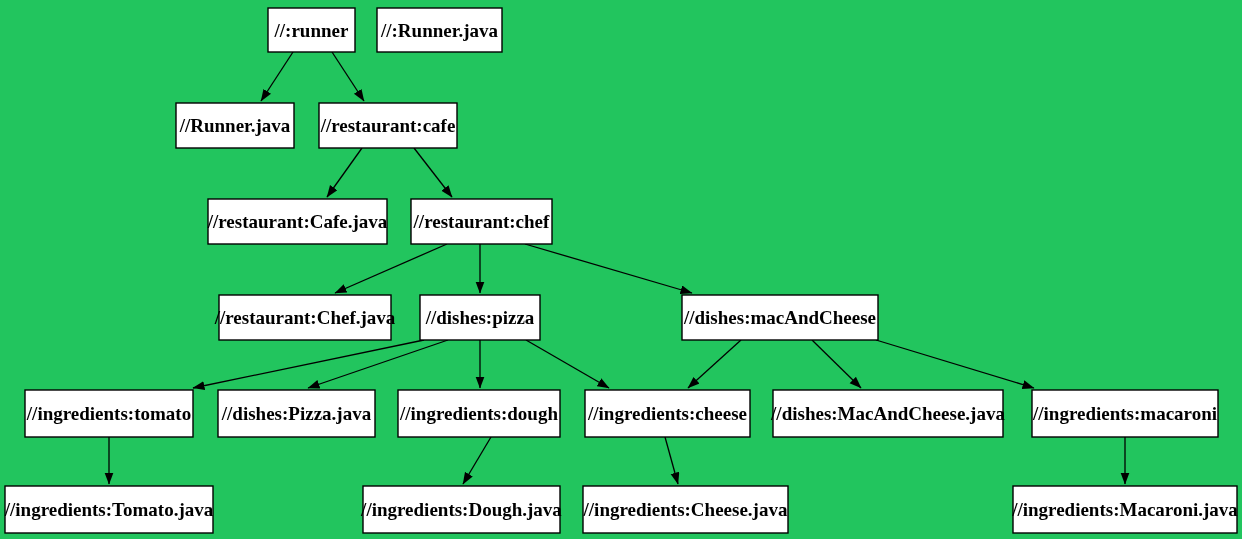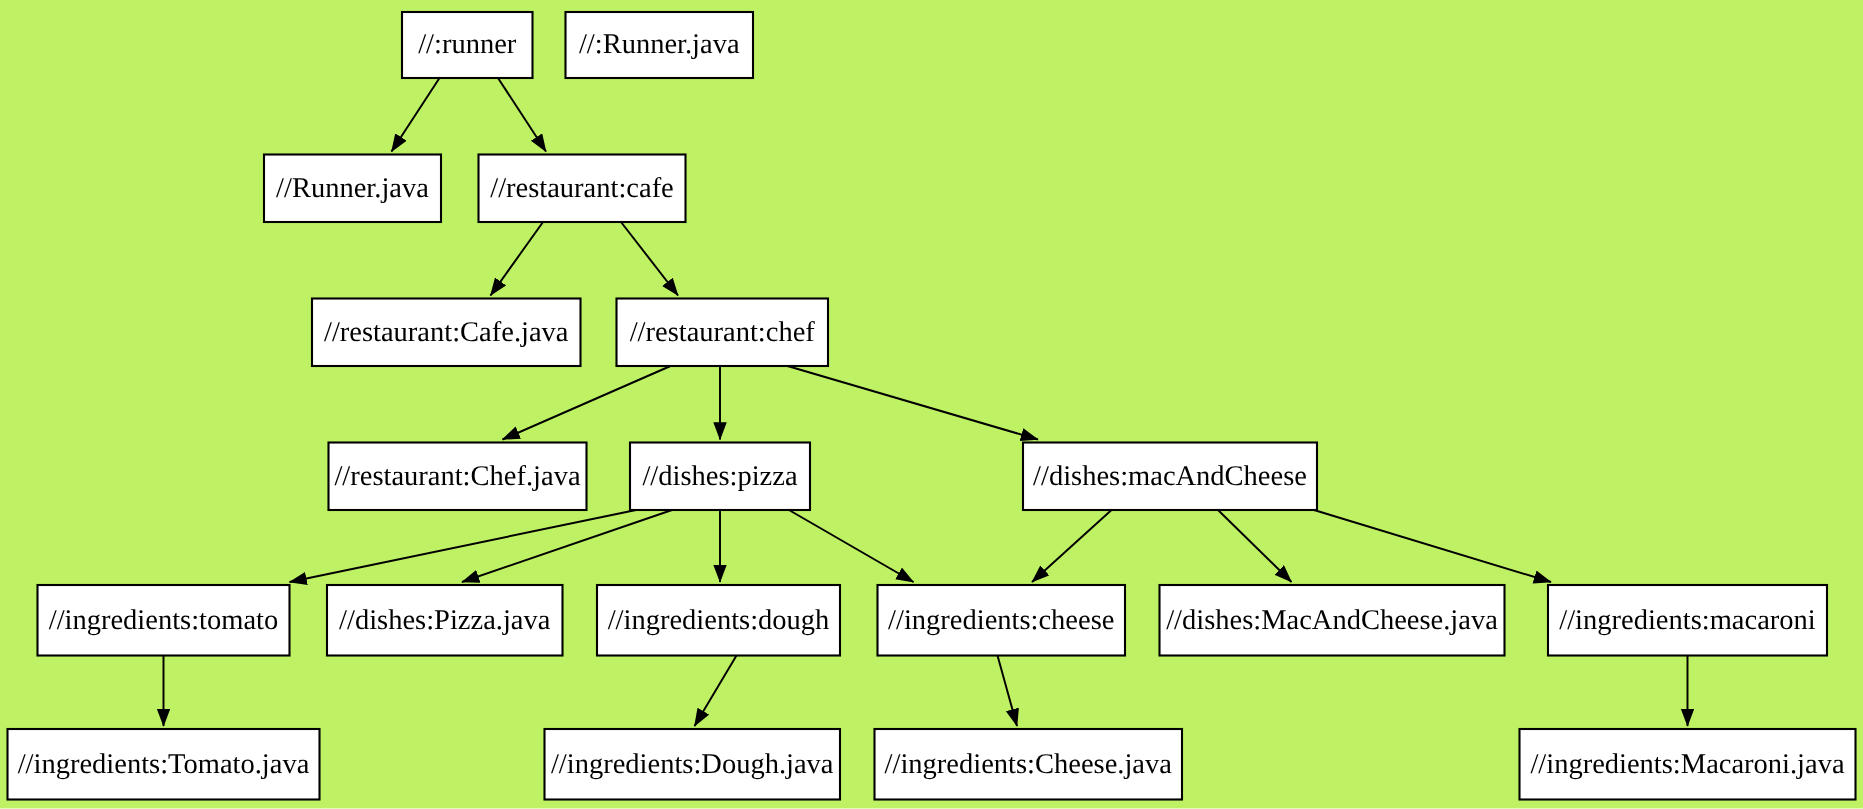--- a/index.html
+++ b/index.html
@@ -8,21 +8,22 @@
     background: #ffffff;
     width: 1242px;
     height: 539px;
     overflow: hidden;
     font-family: "Liberation Serif", serif;
   }
   .graph-wrap {
     position: relative;
     width: 1242px;
     height: 539px;
-    background: #bef264;
+    background: #22c55e;
+    font-weight: bold;
   }
   svg text {
     font-family: "Liberation Serif", serif;
     font-size: 19px;
     fill: #000000;
   }
 </style>
 </head>
 <body>
 

